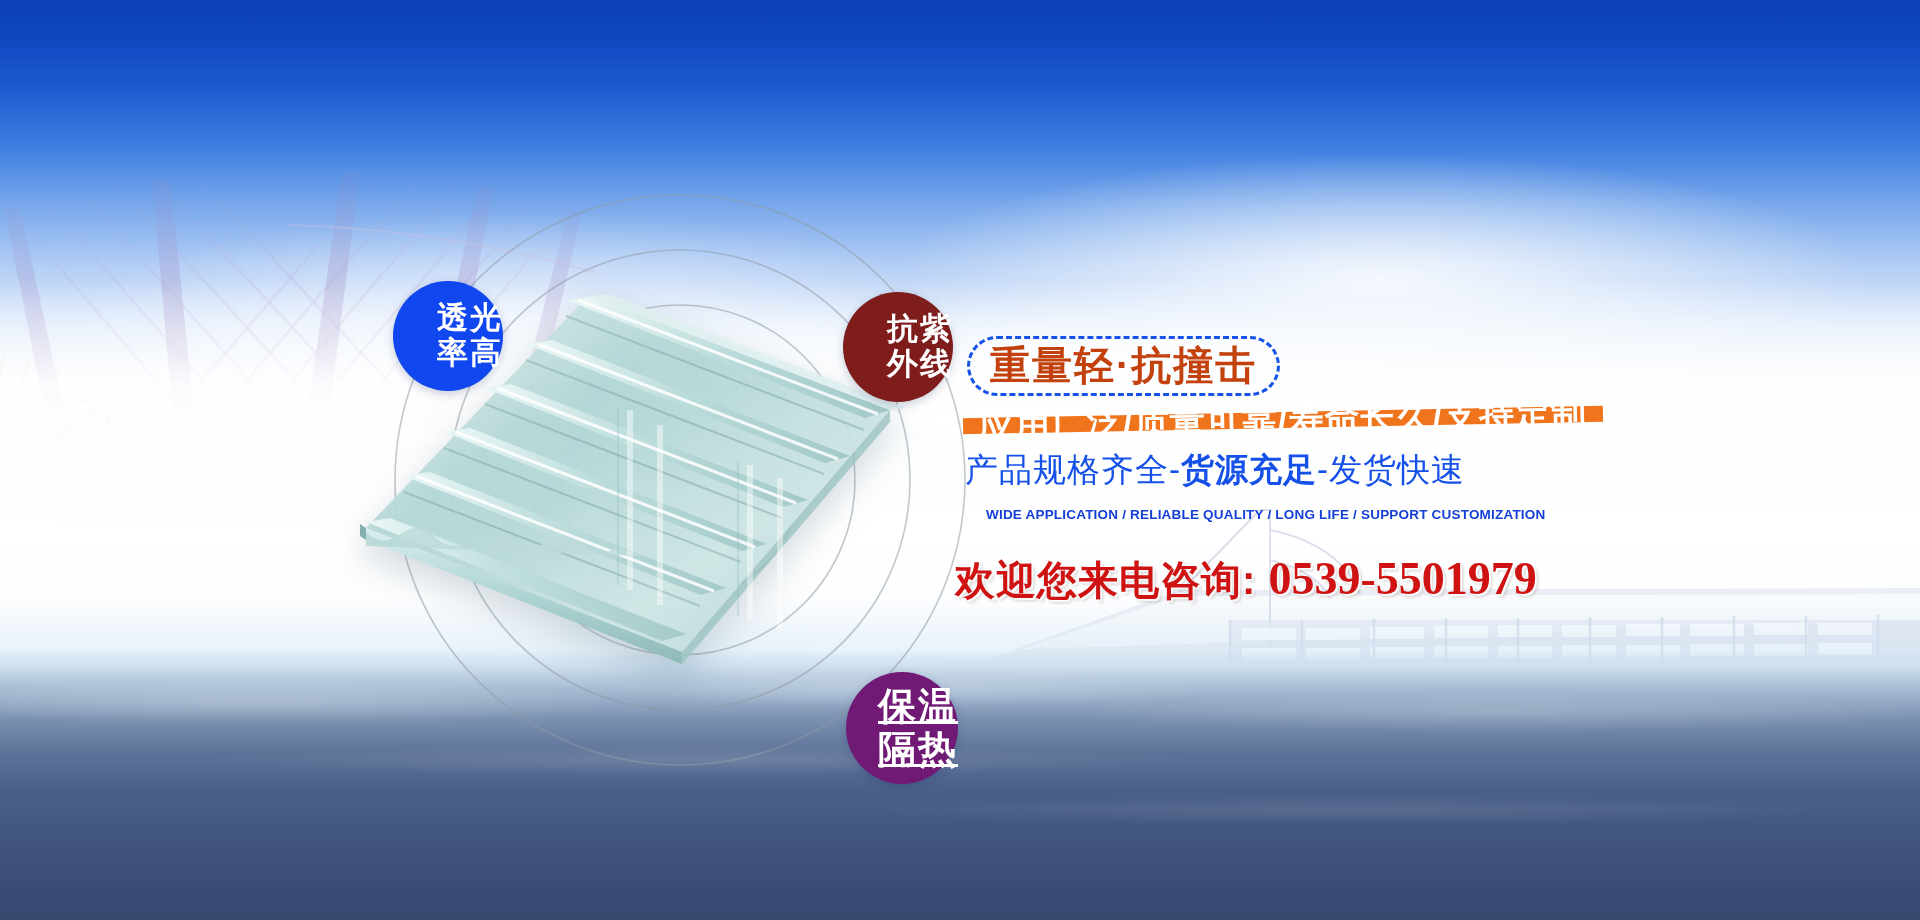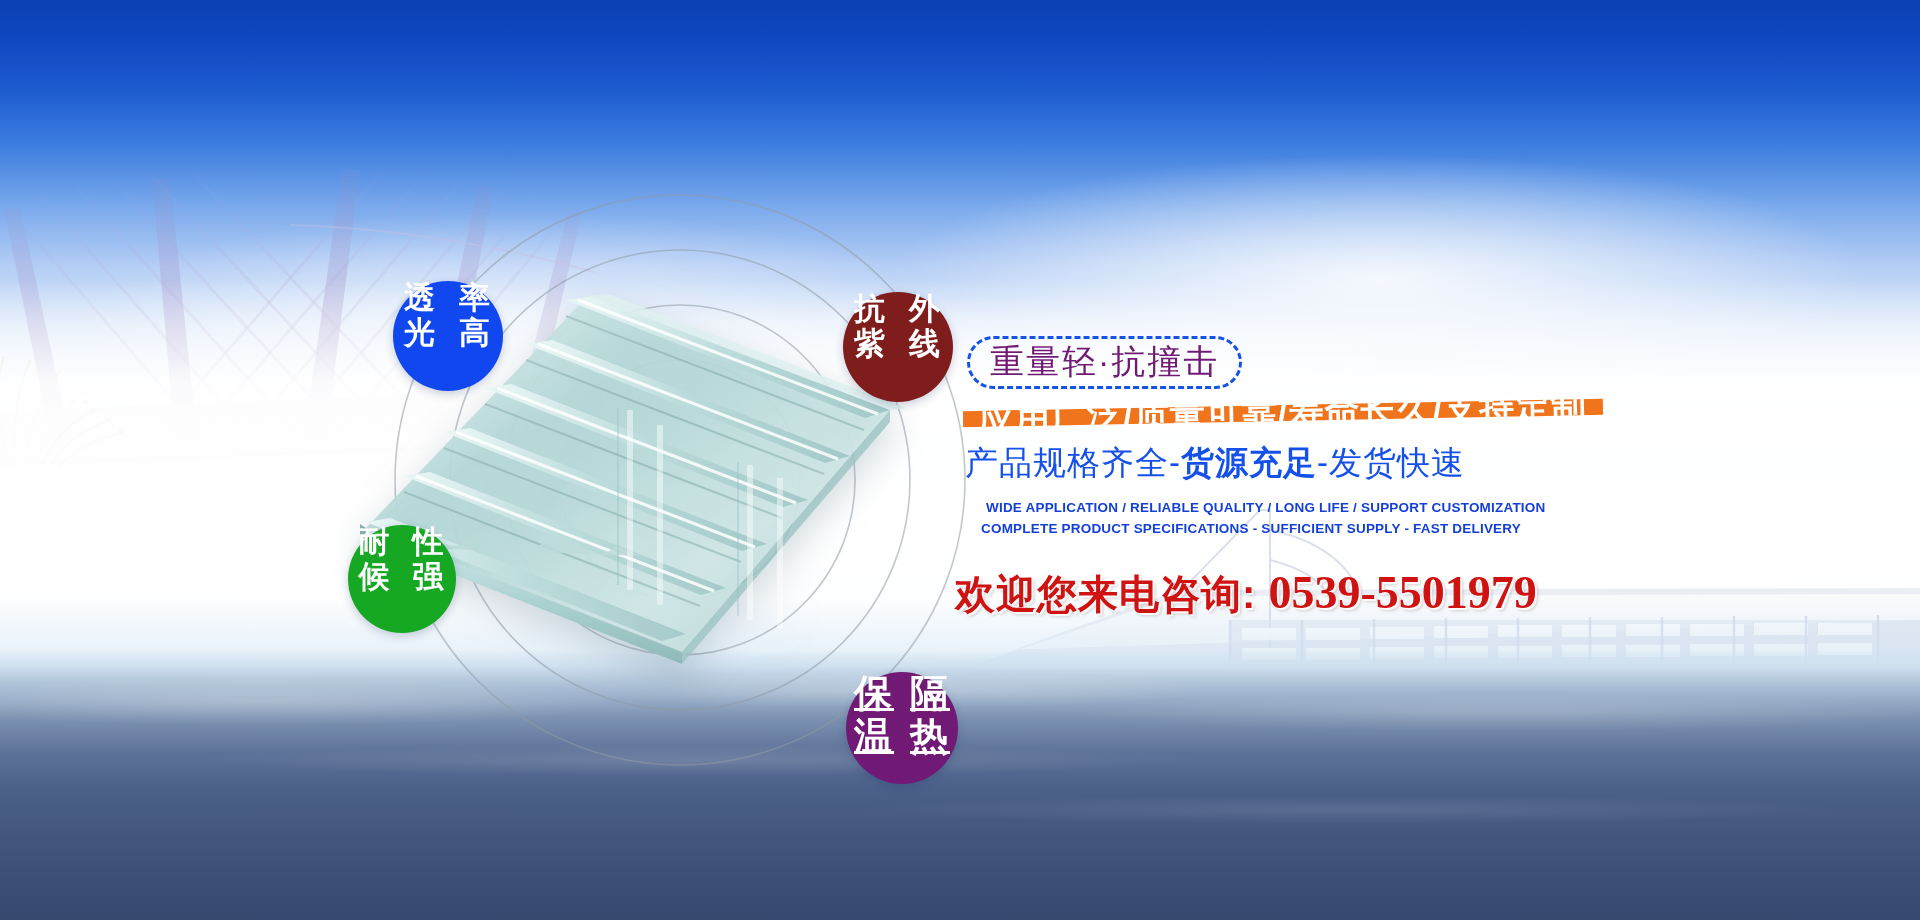--- a/index.html
+++ b/index.html
@@ -151,21 +151,22 @@
     left: 330px; top: 260px;
     width: 620px; height: 420px;
     filter: drop-shadow(0 14px 18px rgba(80,110,130,.28));
   }
 
   
   .badge {
     position: absolute;
     border-radius: 50%;
     display: flex;
-    align-items: flex-start;
+    flex-direction: column;
+    align-items: flex-end;
     justify-content: center;
     color: #ffffff;
     font-weight: 700;
     letter-spacing: 2px;
     line-height: 1.12;
     text-align: center;
     box-shadow: 0 3px 10px rgba(20,40,90,.22);
   }
   .badge span { display: block; }
   .badge-blue1 { left: 393px; top: 281px;  width: 110px; height: 110px; background: #1147ee; font-size: 31px; }
@@ -178,23 +179,23 @@
     position: absolute;
     left: 955px; top: 336px;
     width: 660px;
   }
 
   .tagline-pill {
     display: inline-block;
     border: 3px dashed #1452e8;
     border-radius: 34px;
     padding: 4px 20px 6px 20px;
-    color: #701a75;
-    font-size: 34px;
-    font-weight: 400;
+    color: #c2410c;
+    font-size: 40px;
+    font-weight: 700;
     letter-spacing: 2px;
     line-height: 1.1;
     background: rgba(255,255,255,.28);
     margin-left: 12px;
   }
 
   .headline {
     margin-top: 6px;
     font-size: 86px;
     font-weight: 700;
@@ -521,45 +522,40 @@
   <div class="badge badge-blue1">
     <span>透光</span>
     <span>率高</span>
   </div>
 
   <div class="badge badge-orange">
     <span>抗紫</span>
     <span>外线</span>
   </div>
 
-  <div class="badge badge-green">
-    <span>耐候</span>
-    <span>性强</span>
-  </div>
 
   <div class="badge badge-blue2">
     <span>保温</span>
     <span>隔热</span>
   </div>
 
   <div class="copy">
 
     <div class="tagline-pill">重量轻·抗撞击</div>
 
 
     <div style="line-height:0;">
       <div class="orange-bar">应用广泛/质量可靠/寿命长久/支持定制</div>
     </div>
 
     <div class="subline">
       <span>产品规格齐全-</span><b>货源充足</b><span>-发货快速</span>
     </div>
 
     <div class="eng l1">WIDE APPLICATION / RELIABLE QUALITY / LONG LIFE / SUPPORT CUSTOMIZATION</div>
-    <div class="eng l2">COMPLETE PRODUCT SPECIFICATIONS - SUFFICIENT SUPPLY - FAST DELIVERY</div>
 
     <div class="phone">
       <span>欢迎您来电咨询:</span>
       <span class="num">0539-5501979</span>
     </div>
 
   </div>
 
 </div>
 

